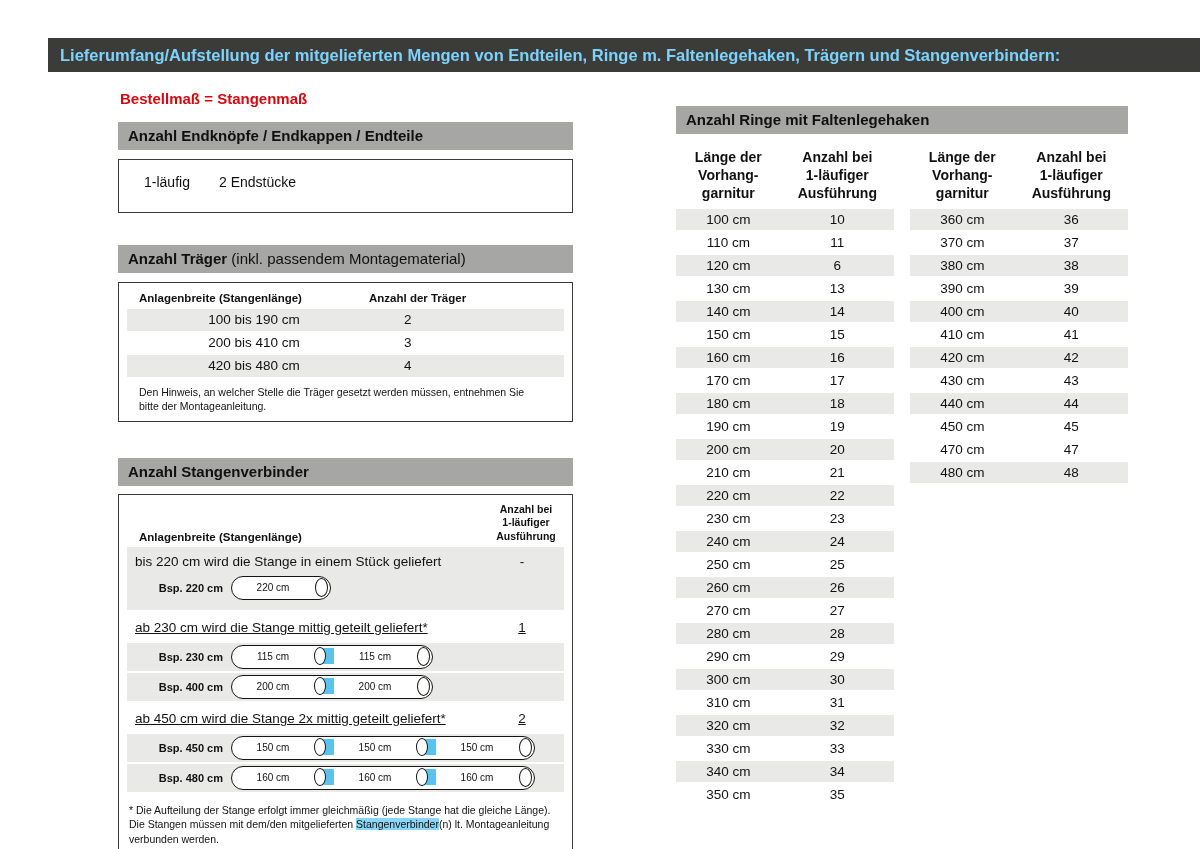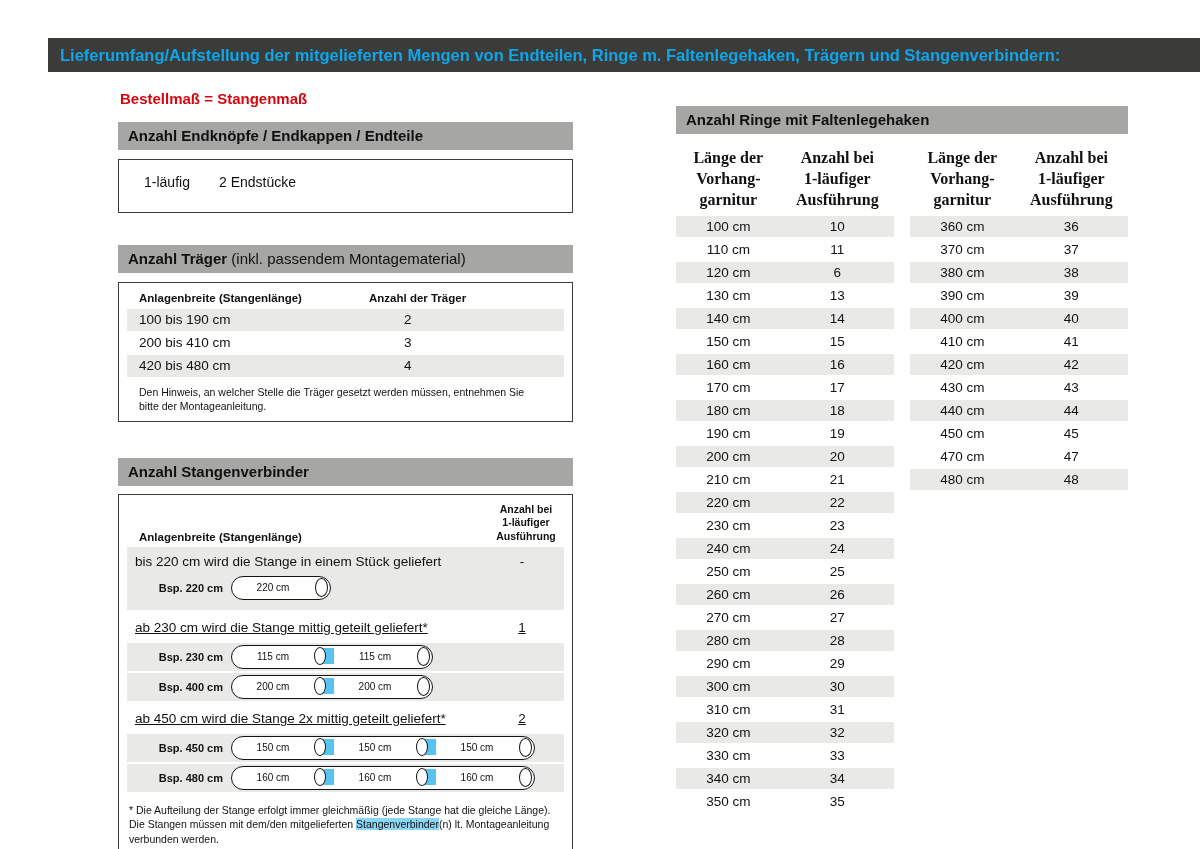--- a/index.html
+++ b/index.html
@@ -1,40 +1,40 @@
 <!DOCTYPE html>
 <html><head>
 <meta charset="utf-8">
 <style>
   * { margin:0; padding:0; box-sizing:border-box; }
   html,body { background:#fff; }
   body { font-family:"Liberation Sans", sans-serif; color:#111; }
   .page { position:relative; width:1200px; height:849px; background:#ffffff; overflow:hidden; }
 
   .topbar { position:absolute; left:48px; top:38px; width:1152px; height:34px;
-            background:#3b3b3a; color:#0ea5e9; font-weight:bold; font-size:16.5px;
+            background:#3b3b3a; color:#7dd3fc; font-weight:bold; font-size:16.5px;
             line-height:34px; padding-left:12px; white-space:nowrap; }
 
   .left-col { position:absolute; left:118px; top:90px; width:455px; }
   .red-note { color:#d6070f; font-weight:bold; font-size:15px; margin-bottom:15px; padding-left:2px; }
 
   .sec-bar { background:#a6a6a5; height:28px; line-height:28px; padding-left:10px;
              font-size:15px; font-weight:bold; color:#101010; }
   .sec-bar .normal { font-weight:normal; }
 
   .box { border:1px solid #3a3a3a; background:#fff; }
   .box1 { margin:9px 0 32px 0; height:54px; padding:14px 0 0 25px; font-size:14px; display:flex; }
   .box1 .lbl { width:75px; }
 
   .box2 { margin:9px 0 36px 0; padding-bottom:5px; }
   .t-head { display:flex; font-size:11.5px; font-weight:bold; padding:9px 0 5px 0; }
   .t-head .c1 { padding-left:20px; width:250px; }
   .t-row { display:flex; height:22px; line-height:22px; font-size:13.5px; margin:0 8px 1px 8px; }
   .t-row.shaded { background:#e9e9e8; }
-  .t-row .c1 { padding-left:12px; width:242px; }
+  .t-row .c1 { padding-left:12px; width:242px;text-align:center; }
   .t-row .c2 { padding-left:35px; }
   .t-note { font-size:10.5px; line-height:1.35; padding:7px 40px 3px 20px; }
 
   .box3 { margin-top:8px; padding-bottom:4px; }
   .v-head { display:flex; justify-content:space-between; align-items:flex-end; padding:8px 0 4px 0; }
   .v-head .c1 { font-size:11.5px; font-weight:bold; padding-left:20px; }
   .v-head .c2 { font-size:10.5px; font-weight:bold; text-align:center; width:64px;
                 margin-right:14px; line-height:1.25; white-space:pre-line; }
   .v-group { margin:0 8px; }
   .v-group.g0 { background:#e9e9e8; padding:3px 0 6px 0; margin-bottom:6px; }
@@ -53,22 +53,22 @@
   .j-oval { position:absolute; left:0; top:1px; width:12px; height:18px;
             border:1.5px solid #141414; border-radius:50%; background:#fff; }
   .end-oval { width:13px; height:19px; border:1.5px solid #141414; border-radius:50%;
               background:#fff; flex:0 0 13px; margin-left:1px; }
   .v-foot { font-size:10.5px; line-height:1.4; padding:9px 14px 3px 10px; }
   .v-foot .hl { background:#8ad6f6; }
 
   .right-col { position:absolute; left:676px; top:106px; width:452px; }
   .rings-wrap { display:flex; gap:16px; margin-top:14px; }
   .ring-table { width:218px; }
-  .ring-head { display:flex; font-weight:bold; font-size:16px; line-height:1.3;
-               text-align:center; margin-bottom:6px;font-family:Liberation Serif, serif; }
+  .ring-head { display:flex; font-weight:bold; font-size:14px; line-height:1.3;
+               text-align:center; margin-bottom:6px; }
   .ring-head .h1 { width:48%; white-space:pre-line; }
   .ring-head .h2 { width:52%; white-space:pre-line; }
   .ring-row { display:flex; height:21px; line-height:21px; font-size:13.5px; margin-bottom:2px; }
   .ring-row.shaded { background:#e9e9e8; }
   .ring-len { width:48%; text-align:center; }
   .ring-count { width:52%; text-align:center; }
 
   .footer { position:absolute; right:32px; top:864px; font-size:9.5px; color:#222; }
 </style>
 </head>

